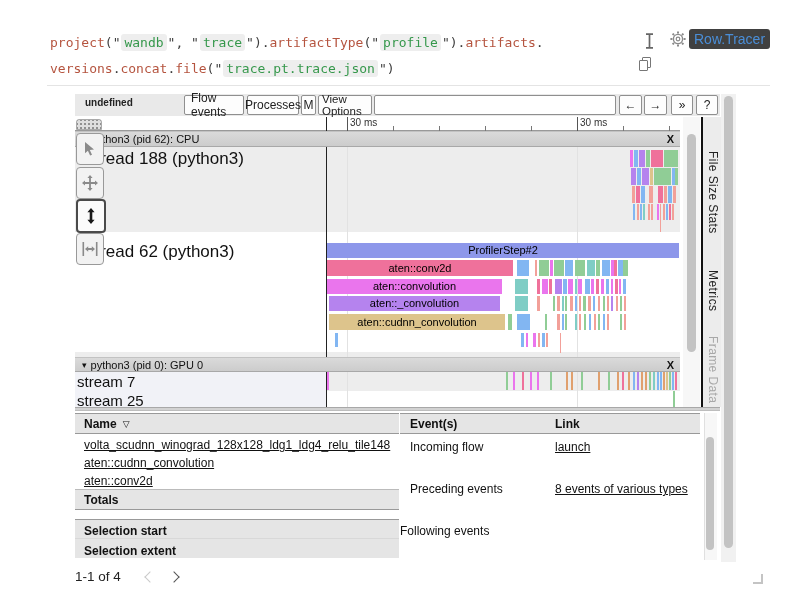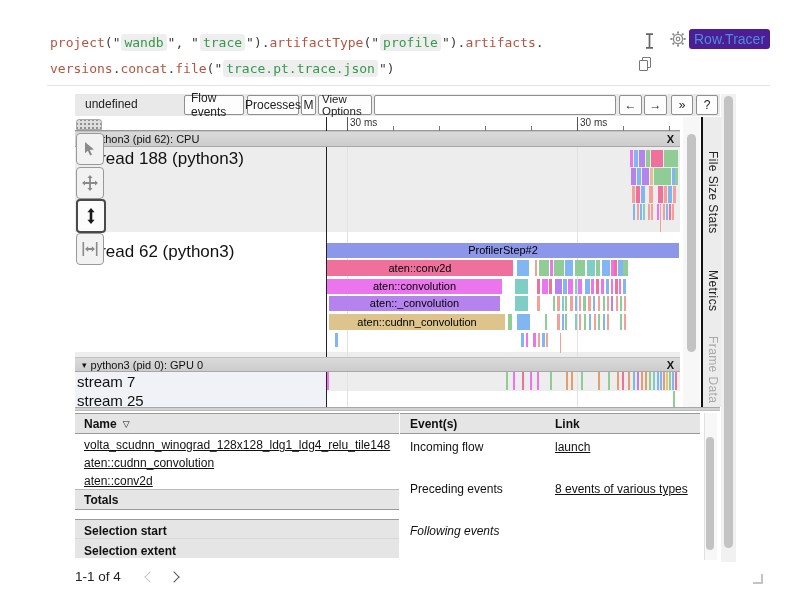--- a/index.html
+++ b/index.html
@@ -5,21 +5,21 @@
   html,body{margin:0;padding:0;background:#fff;}
   #stage{position:relative;width:787px;height:609px;background:#fff;overflow:hidden;
          font-family:"Liberation Sans",sans-serif;}
   .abs{position:absolute;box-sizing:border-box;}
   
   .code-line{position:absolute;left:50px;height:22px;font-family:"DejaVu Sans Mono",monospace;
              font-size:13px;line-height:21px;white-space:pre;color:#3d3d3d;}
   .tk-kw{color:#b5543f;}
   .tk-str{color:#36984c;background:#eeeeee;border-radius:3px;padding:1px 3px;margin:0 1px;}
   .tk-p{color:#3d3d3d;}
-  .chip{background:#4c1d95;border-radius:3px;font-size:14px;padding:2px 5px;}
+  .chip{background:#404040;border-radius:3px;font-size:14px;padding:2px 5px;}
   
   .btn{position:absolute;top:95px;height:20px;background:#fdfdfd;border:1px solid #8f8f8f;
        border-radius:2px;font-size:12px;color:#222;display:flex;align-items:center;
        justify-content:center;box-sizing:border-box;padding:0 6px;}
   .hdrbar{position:absolute;left:75px;width:605px;background:linear-gradient(#dadada,#cccccc);
           border-top:1px solid #c2c2c2;border-bottom:1px solid #a8a8a8;font-size:11px;color:#111;
           display:flex;align-items:center;box-sizing:border-box;padding-left:7px;}
   .closex{position:absolute;right:6px;top:1px;font-size:11px;font-weight:bold;color:#111;cursor:default;}
   .track-label{position:absolute;color:#111;}
   .vtab{position:absolute;left:704px;width:17px;writing-mode:vertical-rl;font-size:12px;
@@ -65,21 +65,21 @@
     </svg>
   </span>
   <span class="abs chip" style="left:689px;top:29px;color:#4a8ed8;">Row.Tracer</span>
   <span class="abs" style="left:639px;top:57px;">
     <span class="abs" style="left:3px;top:0;width:9px;height:11px;border:1.5px solid #777;border-radius:1px;background:#fff;"></span>
     <span class="abs" style="left:0;top:3px;width:9px;height:11px;border:1.5px solid #777;border-radius:1px;background:#fff;"></span>
   </span>
   <div class="abs" style="left:47px;top:85px;width:723px;height:1px;background:#e4e4e4;"></div>
 
   <div class="abs" style="left:75px;top:94px;width:645px;height:22px;background:#e9e9e9;"></div>
-  <div class="abs" style="left:85px;top:97px;font-size:12px;color:#222;">undefined</div>
+  <div class="abs" style="left:85px;top:97px;font-size:10px;color:#222;font-weight:bold;">undefined</div>
   <div class="btn" style="left:184px;width:60px;">Flow events</div>
   <div class="btn" style="left:247px;width:52px;">Processes</div>
   <div class="btn" style="left:301px;width:15px;padding:0;">M</div>
   <div class="btn" style="left:318px;width:54px;font-size:11.5px;padding:0 3px;">View Options</div>
   <input class="abs" style="left: 374px; top: 95px; width: 242px; height: 20px; border: 1px solid rgb(143, 143, 143); border-radius: 2px; background: rgb(255, 255, 255);">
   <div class="btn" style="left:619px;width:23px;">←</div>
   <div class="btn" style="left:644px;width:23px;">→</div>
   <div class="btn" style="left:671px;width:22px;">»</div>
   <div class="btn" style="left:696px;width:22px;">?</div>
 
@@ -339,21 +339,21 @@
   </div>
   <div class="drow" style="left:400px;top:436px;width:300px;">
     <span style="margin-left:10px;">Incoming flow</span>
     <span class="dlink" style="position:absolute;left:155px;">launch</span>
   </div>
   <div class="drow" style="left:400px;top:478px;width:300px;">
     <span style="margin-left:10px;">Preceding events</span>
     <span class="dlink" style="position:absolute;left:155px;">8 events of various types</span>
   </div>
   <div class="drow" style="left:400px;top:520px;width:300px;">
-    <span style="margin-left:10px;font-style:italic;">Following events</span>
+    <span style="">Following events</span>
   </div>
   <div class="scroll-channel" style="left:704px;top:413px;width:12px;height:147px;background:#f7f7f7;border-left:1px solid #e0e0e0;"></div>
   <div class="scroll-thumb" style="left:706px;top:437px;width:8px;height:113px;"></div>
 
   <div class="abs" style="left:75px;top:569px;font-size:13.5px;color:#222;">1-1 of 4</div>
   <span class="abs chev" style="left:146px;top:573px;transform:rotate(-135deg);border-color:#c9c9c9;"></span>
   <span class="abs chev" style="left:170px;top:573px;transform:rotate(45deg);border-color:#555;"></span>
 
   <div class="abs" style="left:753px;top:574px;width:10px;height:10px;border-right:2px solid #c4c4c4;border-bottom:2px solid #c4c4c4;"></div>
 

